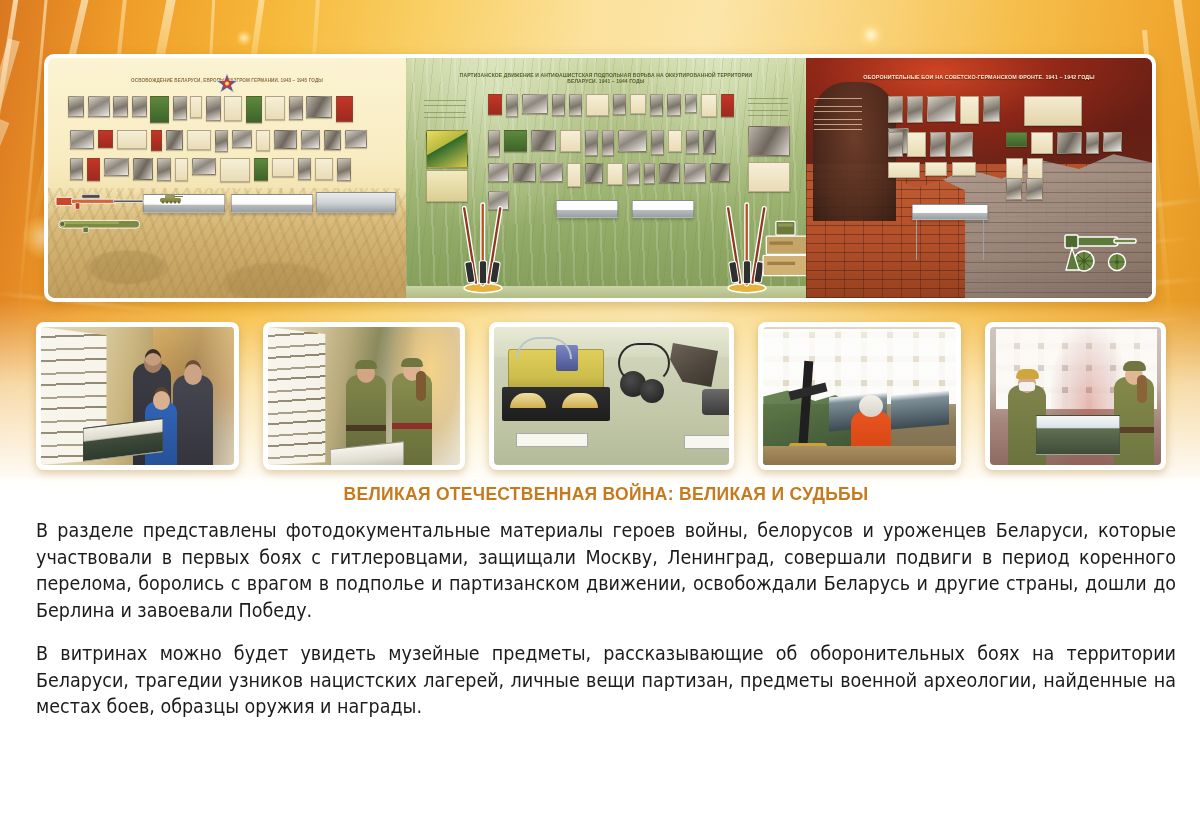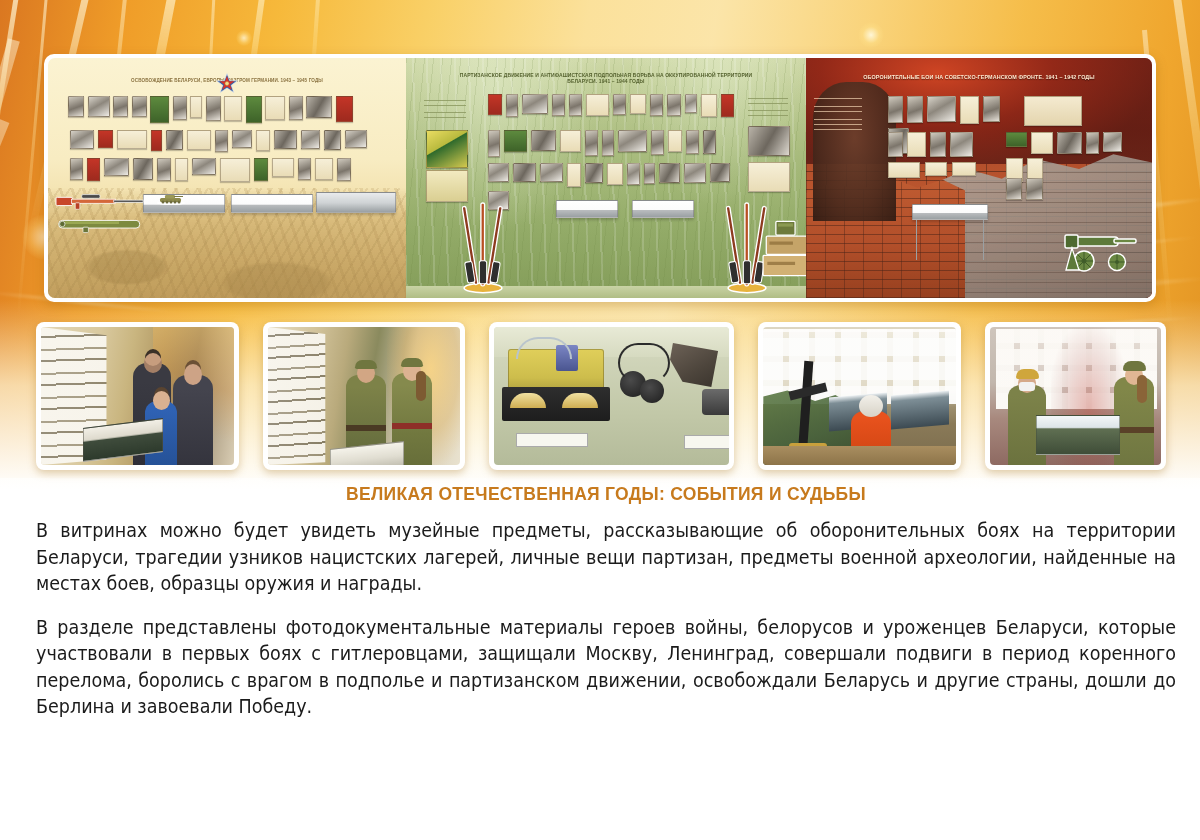--- a/index.html
+++ b/index.html
@@ -721,16 +721,16 @@
 
       <div style="position:absolute;left:46px;top:88px;width:84px;height:40px;
                   background:linear-gradient(180deg,#f3f7f8 0%,#dde5e8 30%,#5f6f52 34%,#3f4d38 100%);
                   border:1px solid rgba(70,80,60,.5);"></div>
     </div>
   </div>
 
 </div>
 
 <div id="text-block">
-  <div id="section-title">ВЕЛИКАЯ ОТЕЧЕСТВЕННАЯ ГОДЫ: СОБЫТИЯ И СУДЬБЫ</div>
+  <div id="section-title">ВЕЛИКАЯ ОТЕЧЕСТВЕННАЯ ВОЙНА: ВЕЛИКАЯ И СУДЬБЫ</div>
+  <p class="para">В разделе представлены фотодокументальные материалы героев войны, белорусов и уроженцев Беларуси, которые участвовали в первых боях с гитлеровцами, защищали Москву, Ленинград, совершали подвиги в период коренного перелома, боролись с врагом в подполье и партизанском движении, освобождали Беларусь и другие страны, дошли до Берлина и завоевали Победу.</p>
   <p class="para">В витринах можно будет увидеть музейные предметы, рассказывающие об оборонительных боях на территории Беларуси, трагедии узников нацистских лагерей, личные вещи партизан, предметы военной археологии, найденные на местах боев, образцы оружия и награды.</p>
-  <p class="para">В разделе представлены фотодокументальные материалы героев войны, белорусов и уроженцев Беларуси, которые участвовали в первых боях с гитлеровцами, защищали Москву, Ленинград, совершали подвиги в период коренного перелома, боролись с врагом в подполье и партизанском движении, освобождали Беларусь и другие страны, дошли до Берлина и завоевали Победу.</p>
 </div>
 
 </body></html>

